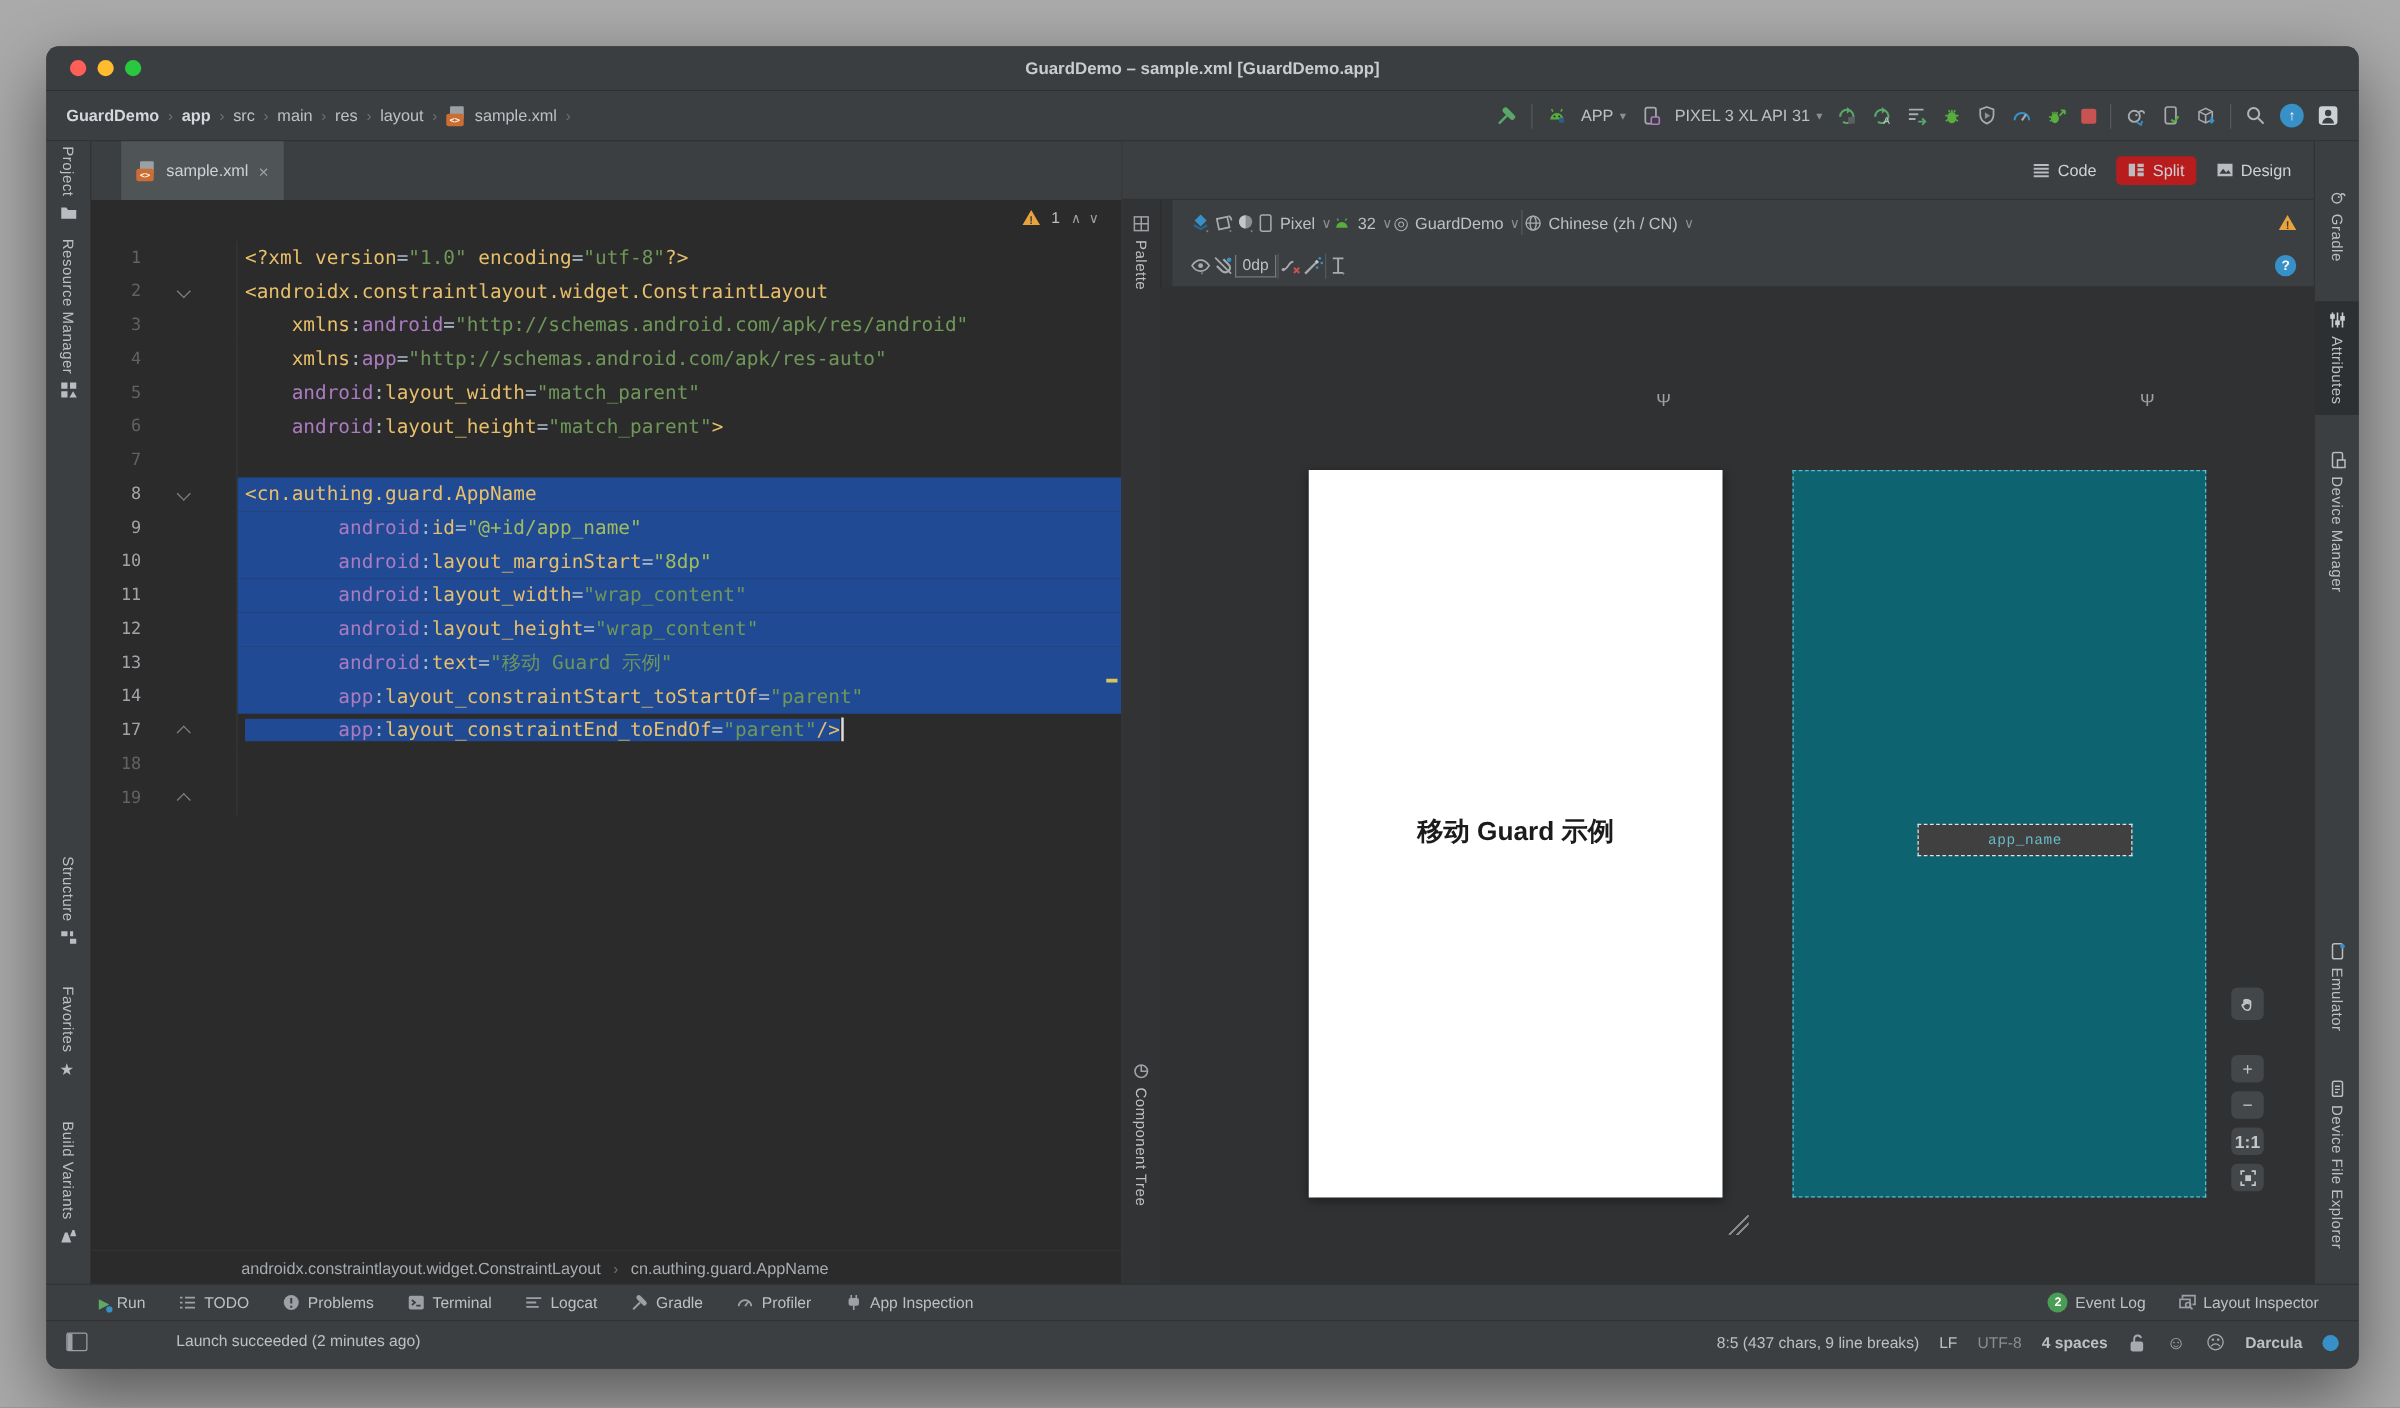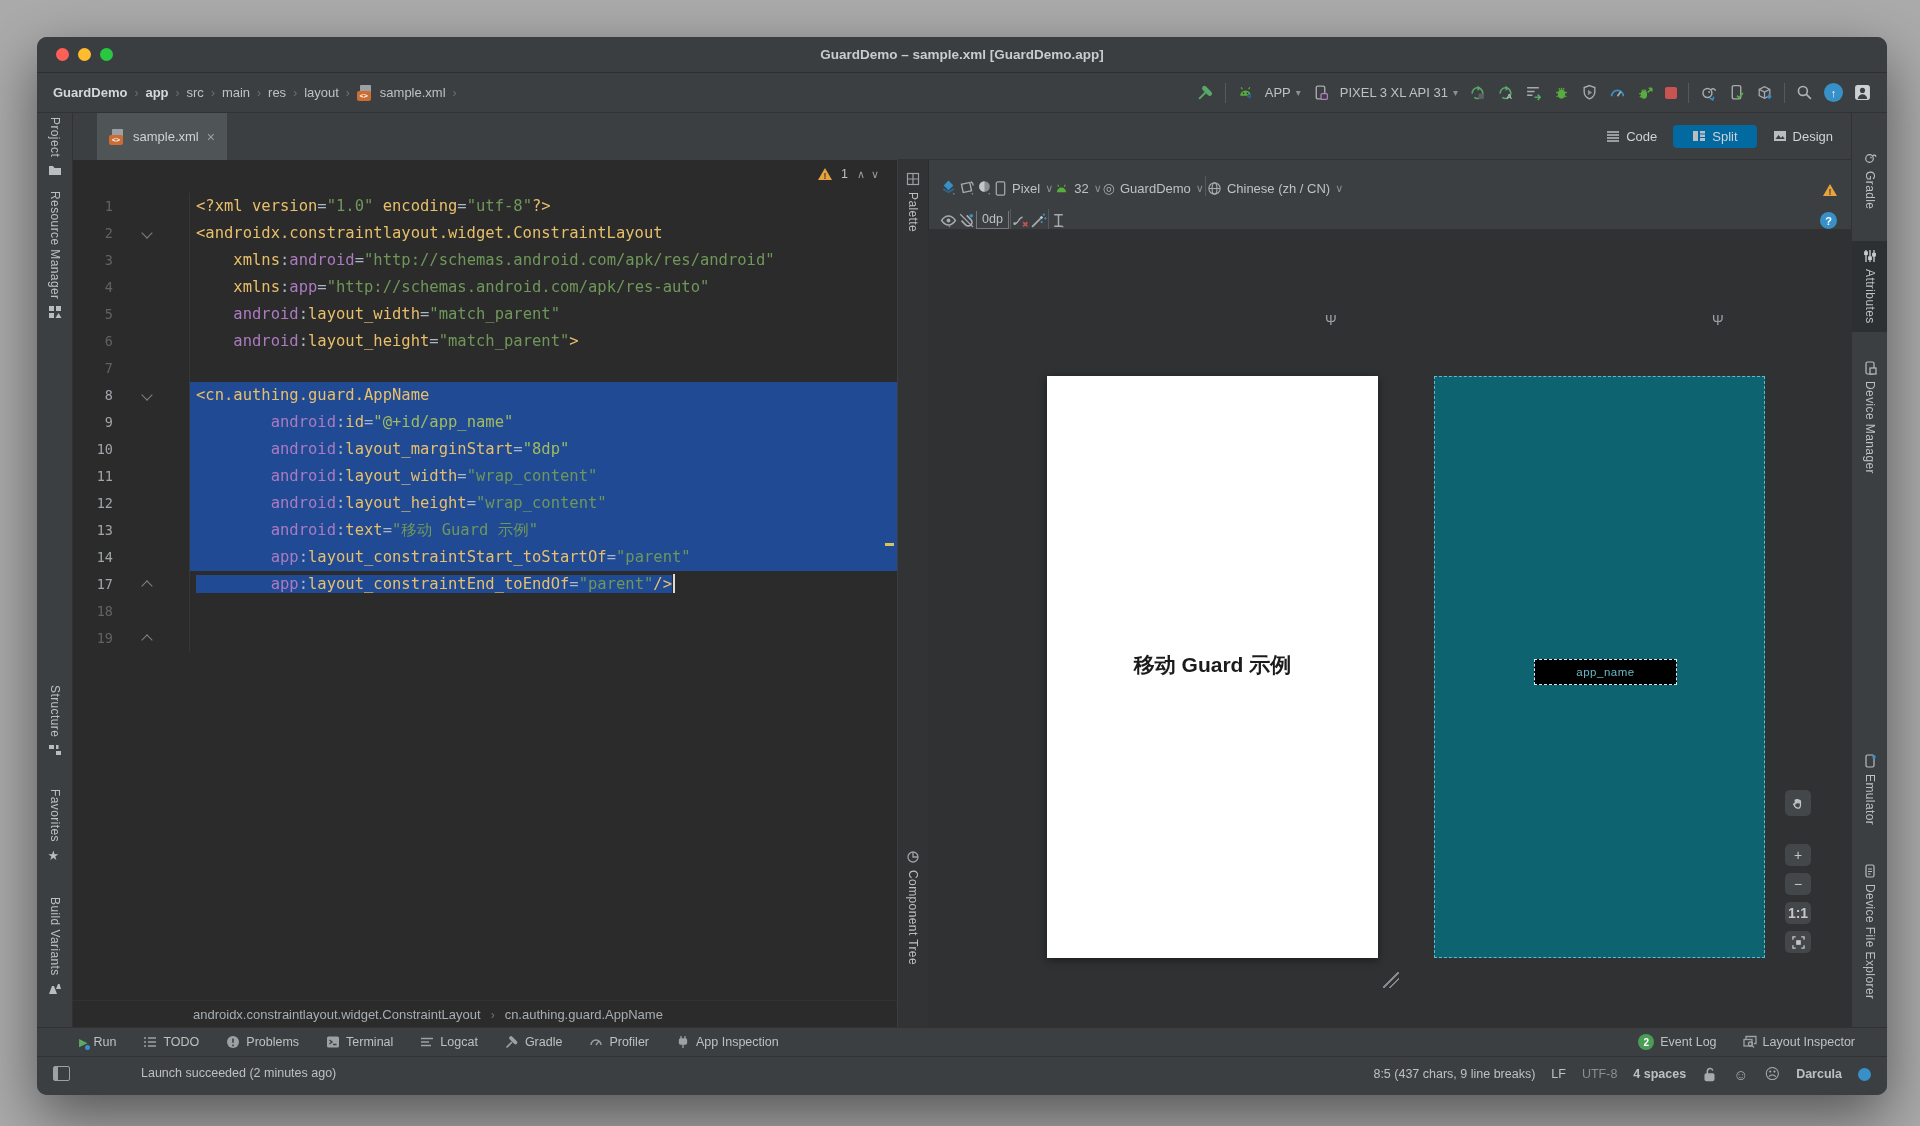--- a/index.html
+++ b/index.html
@@ -59,36 +59,36 @@
   .inspection{position:absolute;top:7px;right:12px;display:flex;align-items:center;gap:9px;font-size:12.5px;color:#bdc0c2;z-index:3;}
   .warn-tri{width:0;height:0;border-left:7px solid transparent;border-right:7px solid transparent;border-bottom:12px solid #e9a33c;position:relative;}
   .warn-tri i{position:absolute;left:-1.5px;top:3px;font-style:normal;font-weight:700;color:#3c3f41;font-size:9px;}
   .updown{color:#9a9ea2;font-size:11px;letter-spacing:6px;}
   .scroll-mark{position:absolute;right:3px;top:383px;width:9px;height:3px;background:#d9c455;}
   .xml-crumbs{position:absolute;left:0;bottom:0;width:100%;height:28px;background:#2b2b2b;border-top:1px solid #323232;display:flex;align-items:center;gap:10px;padding-left:120px;font-size:13px;color:#a7adb3;box-sizing:border-box;}
   
   .design-col{position:absolute;left:861px;top:76px;right:36px;bottom:67px;background:#313335;}
   .design-header{position:absolute;left:0;top:0;width:100%;height:47px;background:#3c3f41;border-bottom:1px solid #323232;display:flex;align-items:center;justify-content:flex-end;gap:16px;padding-right:18px;box-sizing:border-box;font-size:13px;color:#ced2d6;}
   .mode{display:flex;align-items:center;gap:6px;}
-  .mode-active{background:#0369a1;border-radius:4px;padding:4px 19px;}
+  .mode-active{background:#b91c1c;border-radius:4px;padding:4px 9px;}
   .micon{width:14px;height:14px;color:#b9bdc1;display:inline-flex;}
   .micon svg{width:100%;height:100%;}
-  .dtb{position:absolute;left:28px;right:0;background:#3c3f41;display:flex;align-items:flex-end;gap:1px;padding-left:14px;box-sizing:border-box;}
+  .dtb{position:absolute;left:40px;right:0;background:#3c3f41;display:flex;align-items:center;gap:1px;padding-left:14px;box-sizing:border-box;}
   .dtb1{top:47px;height:36px;}
   .dtb2{top:83px;height:34px;border-bottom:1px solid #323232;}
   .dtb-right{margin-left:auto;display:flex;align-items:center;gap:10px;padding-right:14px;}
   .help-circ{width:17px;height:17px;border-radius:50%;background:#3890c8;color:#fff;font-size:11px;font-weight:700;display:inline-flex;align-items:center;justify-content:center;}
   .mg0{color:#bdc1c5;font-size:12.5px;border-left:1px solid #75797d;border-right:1px solid #75797d;border-bottom:1px solid #75797d;padding:1px 5px 2px;}
   .side-strip{position:absolute;left:0;top:47px;width:30px;bottom:0;background:#313335;border-right:1px solid #2a2c2e;}
   .surface{position:absolute;left:30px;top:117px;right:0;bottom:0;background:#2f3133;}
   .pin{position:absolute;color:#9aa0a4;font-size:14px;}
   .phone-design{position:absolute;left:119px;top:146px;width:331px;height:582px;background:#ffffff;box-shadow:0 2px 8px rgba(0,0,0,.45);}
   .design-label{position:absolute;left:0;top:275px;width:100%;text-align:center;color:#1b1b1b;font-size:21px;font-weight:700;}
   .phone-bp{position:absolute;left:506px;top:146px;width:331px;height:582px;background:#0d6370;border:1px dashed #5cbccb;box-sizing:border-box;}
-  .bp-widget{position:absolute;left:99px;top:282px;width:143px;height:26px;background:#000000;border:1px dashed #cfe9ee;box-sizing:border-box;display:flex;align-items:center;justify-content:center;color:#66bac8;font-size:11.5px;letter-spacing:.5px;font-family:Liberation Sans, sans-serif;}
+  .bp-widget{position:absolute;left:99px;top:282px;width:172px;height:26px;background:#404040;border:1px dashed #cfe9ee;box-sizing:border-box;display:flex;align-items:center;justify-content:center;color:#66bac8;font-size:11.5px;letter-spacing:.5px;font-family:Liberation Mono, monospace;}
   .grip{position:absolute;left:455px;top:742px;width:16px;height:16px;background:
     linear-gradient(135deg,transparent 46%,#85898c 46%,#85898c 54%,transparent 54%) ,
     linear-gradient(135deg,transparent 66%,#85898c 66%,#85898c 74%,transparent 74%);}
   .zoombar{position:absolute;right:40px;top:560px;display:flex;flex-direction:column;align-items:center;gap:7px;}
   .zbtn{width:26px;height:26px;border-radius:5px;background:#43474a;color:#c3c7ca;display:flex;align-items:center;justify-content:center;font-size:15px;}
   .zbtn.small{height:22px;font-size:14px;}
   .zratio{font-size:10.5px;font-weight:700;}
   .zgap{height:14px;}
   
   .bottom-toolbar{position:absolute;left:0;bottom:39px;width:100%;height:28px;background:#3c3f41;border-top:1px solid #323232;display:flex;align-items:center;font-size:12.5px;color:#bdc0c2;}

